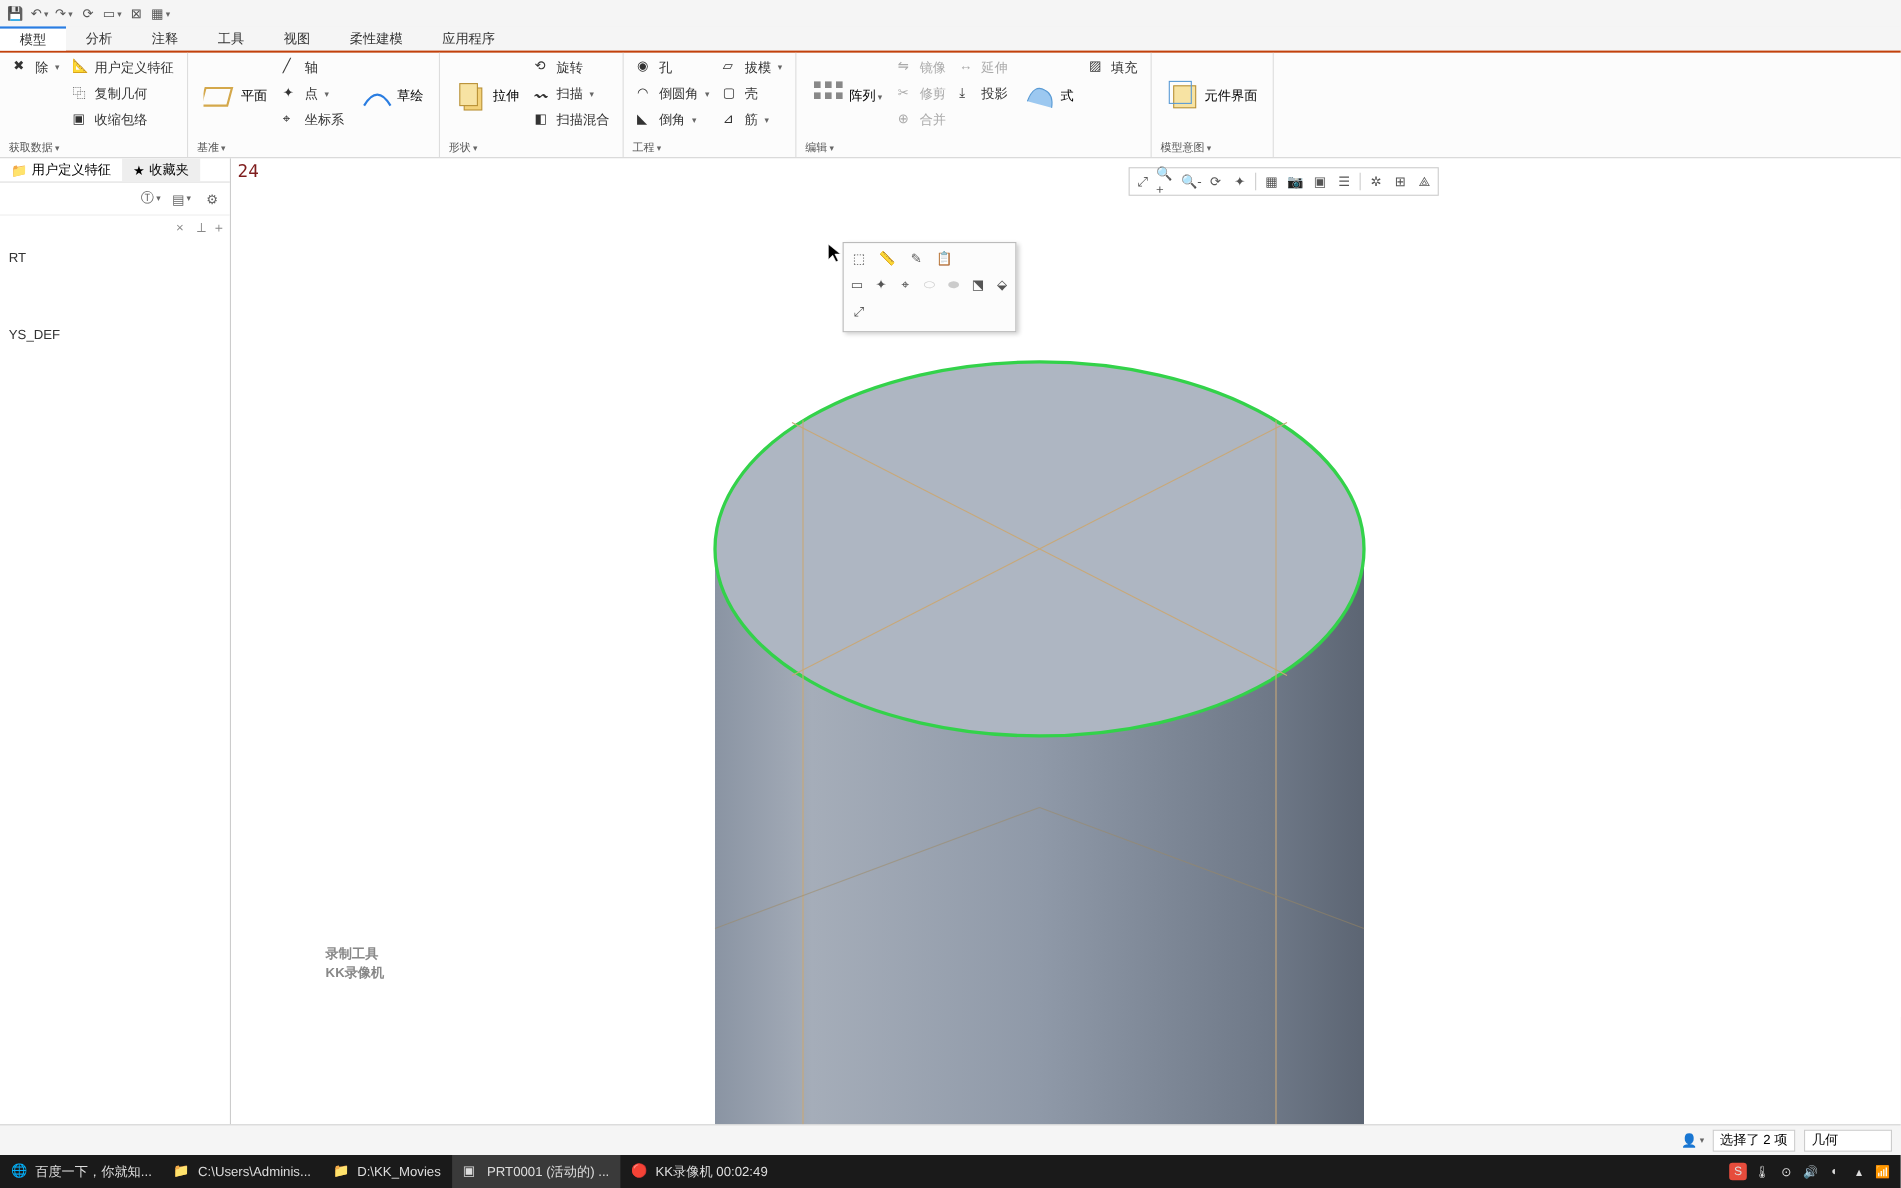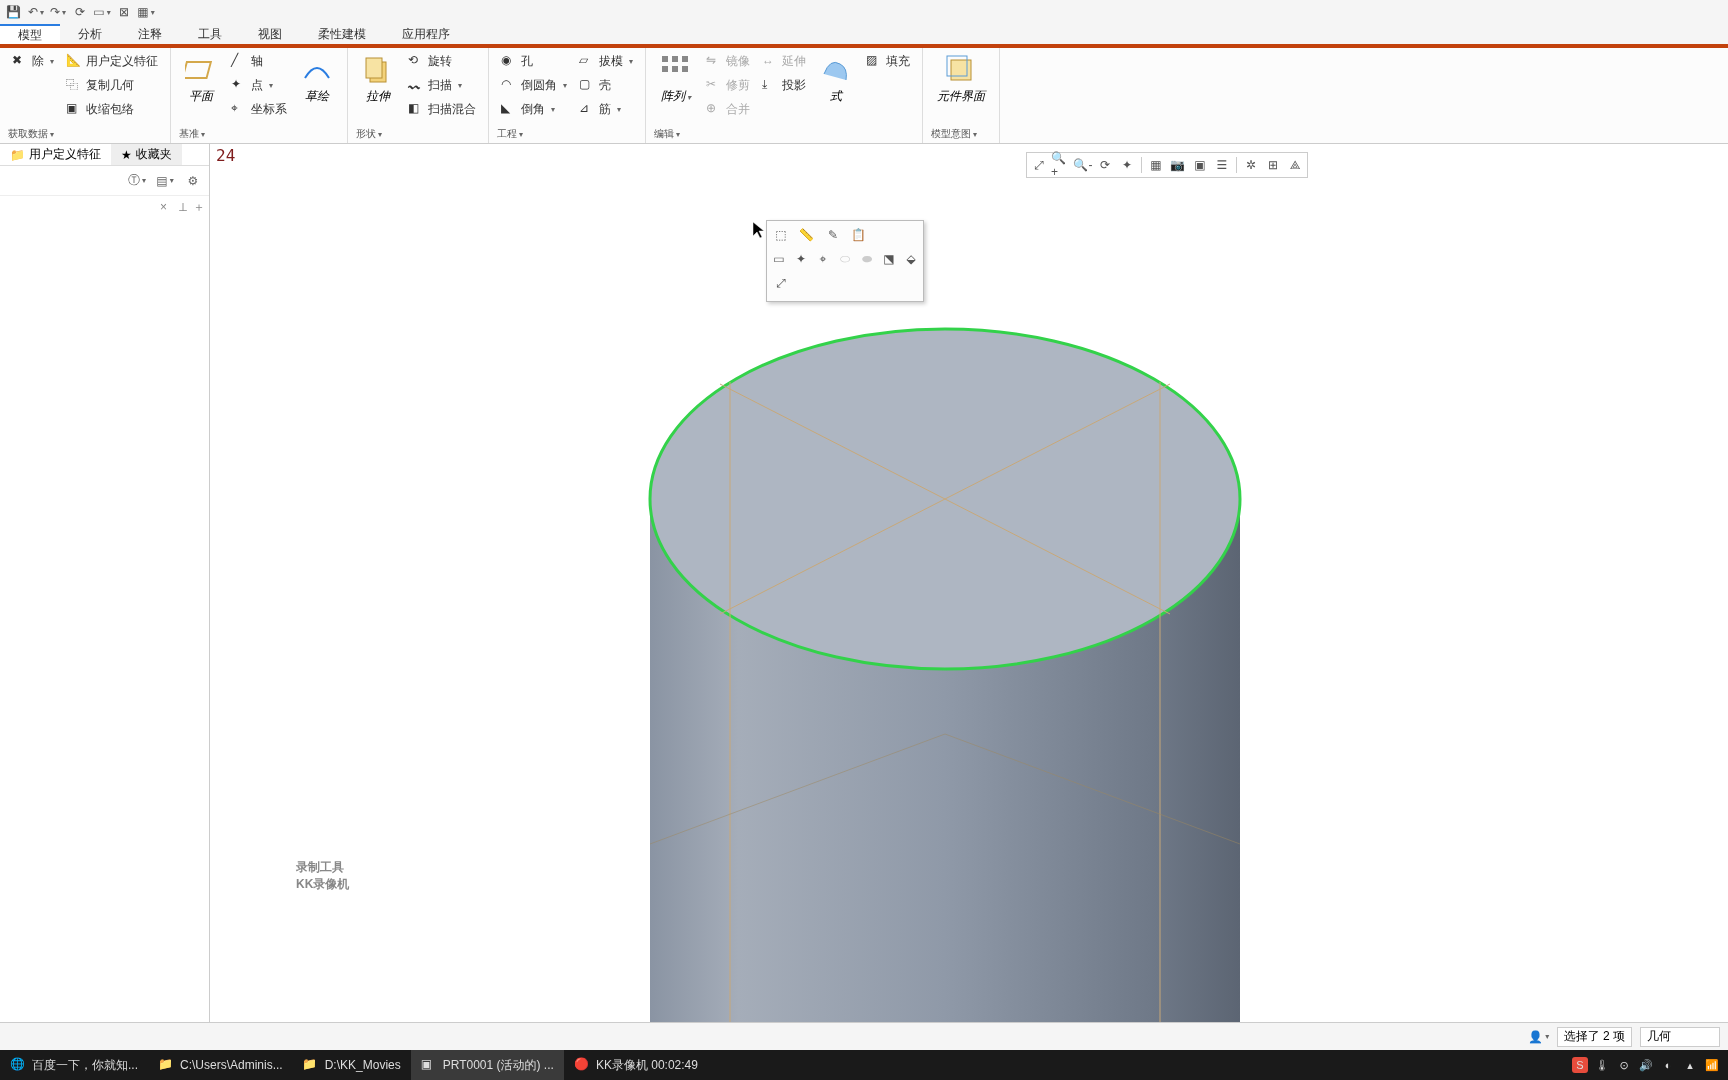--- a/index.html
+++ b/index.html
@@ -3,33 +3,33 @@
 <meta charset="utf-8">
 <style>
 * { margin: 0; padding: 0; box-sizing: border-box; font-family: "Microsoft YaHei", Arial, sans-serif; font-size: 12px; }
 body { width: 1728px; height: 1080px; background: #f0f0f0; overflow: hidden; position: relative; }
 
 .titlebar { height: 24px; background: #f5f5f5; display: flex; align-items: center; padding: 0 4px; }
 .qat { display: flex; gap: 2px; align-items: center; }
 .qat-btn { width: 20px; height: 20px; display: flex; align-items: center; justify-content: center; color: #555; cursor: pointer; }
 .title { flex: 1; text-align: center; color: #444; }
 
-.ribbon-tabs { height: 24px; background: #f5f5f5; display: flex; border-bottom: 4px solid #c2410c; }
+.ribbon-tabs { height: 24px; background: #f5f5f5; display: flex; border-bottom: 2px solid #c2410c; }
 .ribbon-tab { padding: 0 18px; display: flex; align-items: center; color: #333; cursor: pointer; }
 .ribbon-tab.active { background: #fff; border-top: 2px solid #2a7de1; }
 
 .ribbon { height: 96px; background: #fcfcfc; display: flex; border-bottom: 1px solid #ccc; }
 .ribbon-group { border-right: 1px solid #ddd; padding: 2px 8px 0 8px; display: flex; flex-direction: column; }
 .ribbon-group-body { flex: 1; display: flex; gap: 4px; }
 .ribbon-group-label { color: #555; padding: 2px 0; font-size: 10px; }
 .rcol { display: flex; flex-direction: column; gap: 2px; }
 .ritem { display: flex; align-items: center; gap: 4px; height: 22px; padding: 0 4px; color: #333; cursor: pointer; white-space: nowrap; }
 .ritem.disabled { color: #aaa; cursor: default; }
 .ricon { width: 16px; height: 16px; display: inline-block; }
-.rbig { display: flex; flex-direction: column; align-items: center; gap: 2px; padding: 4px 6px; cursor: pointer; font-style: italic; }
+.rbig { display: flex; flex-direction: row; align-items: center; gap: 2px; padding: 4px 6px; cursor: pointer; }
 .rbigicon { width: 32px; height: 32px; }
 
 .workspace { display: flex; height: calc(1080px - 24px - 24px - 96px - 28px - 30px); }
 .sidebar { width: 210px; background: #fff; border-right: 1px solid #ccc; display: flex; flex-direction: column; }
 .side-tabs { height: 22px; display: flex; border-bottom: 1px solid #ddd; }
 .side-tab { padding: 0 10px; display: flex; align-items: center; gap: 4px; cursor: pointer; }
 .side-tab.active { background: #eee; }
 .side-toolbar { height: 30px; display: flex; align-items: center; justify-content: flex-end; gap: 8px; padding: 0 6px; border-bottom: 1px solid #eee; }
 .side-toolbar .tb { width: 20px; height: 20px; cursor: pointer; color: #666; display:flex; align-items:center; justify-content:center; }
 .side-row { height: 22px; display: flex; align-items: center; padding: 0 4px; }
@@ -295,20 +295,25 @@
       <div class="tb drop-arrow">Ⓣ</div>
       <div class="tb drop-arrow">▤</div>
       <div class="tb">⚙</div>
     </div>
     <div class="side-row">
       <span class="close-x">×</span>
       <span style="width:12px"></span>
       <span style="color:#888">⟂</span>
       <span style="width:6px"></span>
       <span style="color:#888">＋</span>
+    </div>
+    <div class="tree">
+      <div class="tree-item">RT</div>
+      <div style="height:50px"></div>
+      <div class="tree-item">YS_DEF</div>
     </div>
   </div>
 
   <div class="viewport">
     <span class="dim-label">24</span>
 
     <svg width="100%" height="100%" style="position:absolute; left:0; top:0;">
       <defs>
         <linearGradient id="cylg" x1="0" x2="1">
           <stop offset="0" stop-color="#8a94a3"></stop>

